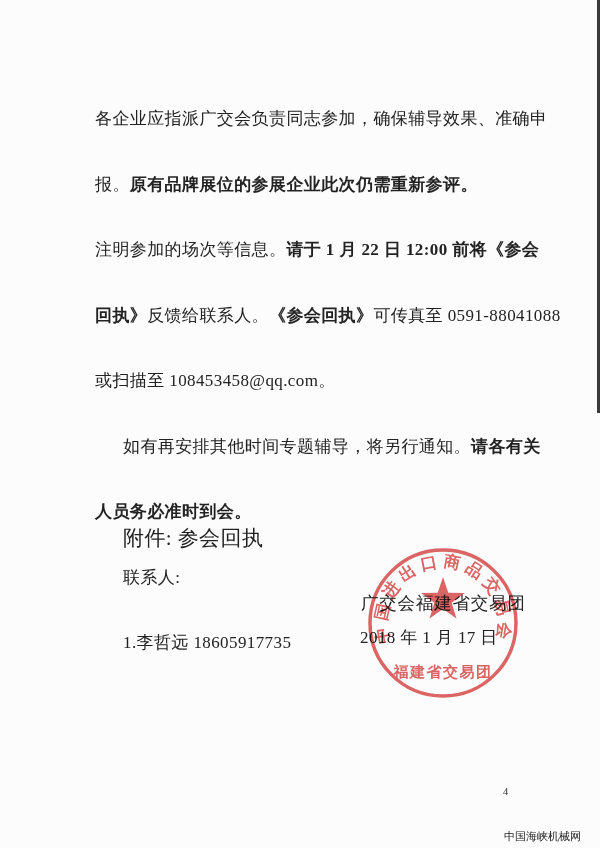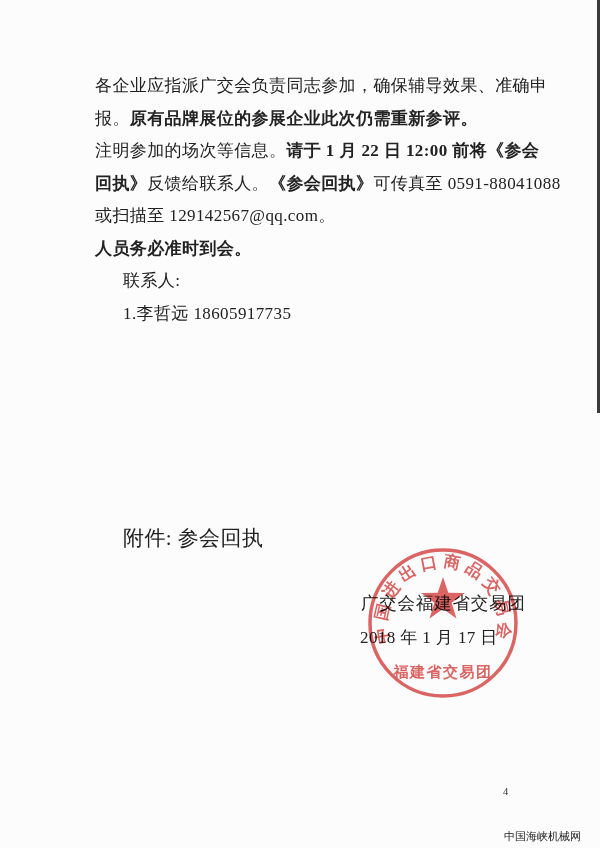--- a/index.html
+++ b/index.html
@@ -9,21 +9,21 @@
     background:var(--page-bg,#fcfcfc);
     overflow:hidden;
     font-family:"Liberation Serif","DejaVu Serif",serif;
     color:var(--text-color,#222);
   }
   .body-text{
     position:absolute;left:95px;top:70px;width:444px;
     font-size:17px;line-height:32.5px;
     letter-spacing:0.4px;
   }
-  .line{white-space:nowrap;}
+  .line{white-space:nowrap;margin-top:33px;}
   .line.indent{padding-left:28px;}
   .bold{font-weight:bold;}
   .attachment{
     position:absolute;left:123px;top:524px;
     font-size:21px;letter-spacing:0.4px;
   }
   .signature{
     position:absolute;left:361px;top:591px;
     font-size:17.5px;letter-spacing:0.8px;
     z-index:1;
@@ -79,21 +79,22 @@
 </head>
 <body>
 
 <div class="page">
 
   <div class="body-text">
       <div class="line"><span>各企业应指派广交会负责同志参加，确保辅导效果、准确申</span></div>
       <div class="line"><span>报。</span><span class="bold">原有品牌展位的参展企业此次仍需重新参评。</span></div>
       <div class="line"><span>注明参加的场次等信息。</span><span class="bold">请于 1 月 22 日 12:00 前将《参会</span></div>
       <div class="line"><span class="bold">回执》</span><span>反馈给联系人。</span><span class="bold">《参会回执》</span><span>可传真至 0591-88041088</span></div>
-      <div class="line"><span>或扫描至 129142567@qq.com。</span></div>
+      <div class="line"><span>或扫描至 108453458@qq.com。</span></div>
+      <div class="line indent"><span>如有再安排其他时间专题辅导，将另行通知。</span><span class="bold">请各有关</span></div>
       <div class="line"><span class="bold">人员务必准时到会。</span></div>
       <div class="line indent"><span>联系人:</span></div>
       <div class="line indent"><span>1.李哲远 18605917735</span></div>
     </div>
 
   <div class="attachment">附件: 参会回执</div>
 
   <div class="signature">广交会福建省交易团</div>
 
   <div class="sig-date">2018 年 1 月 17 日</div>

